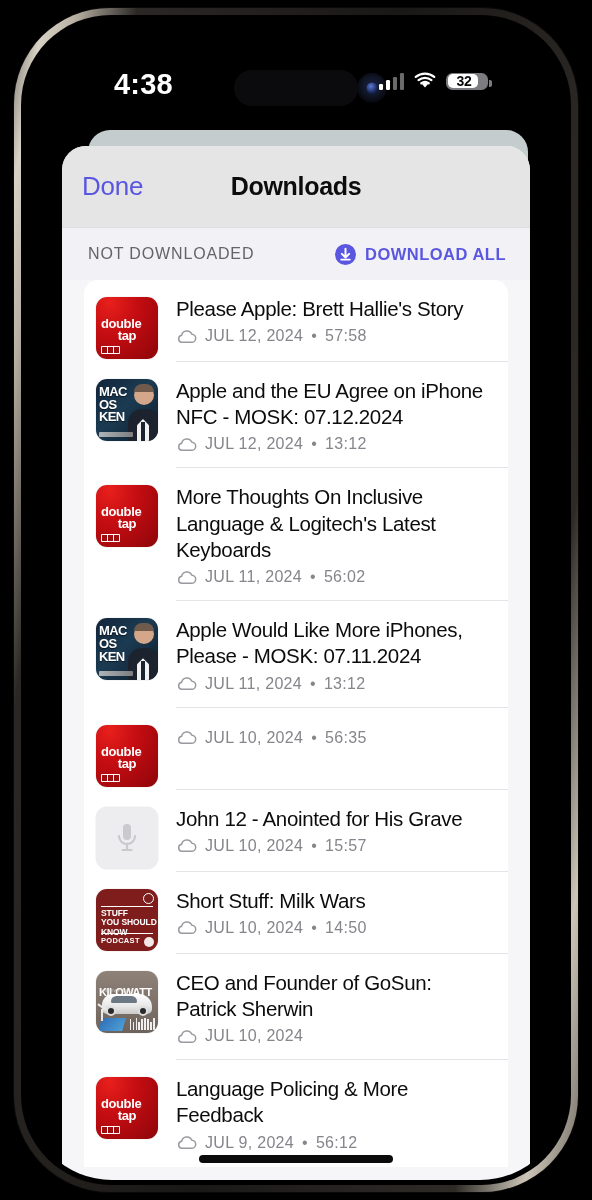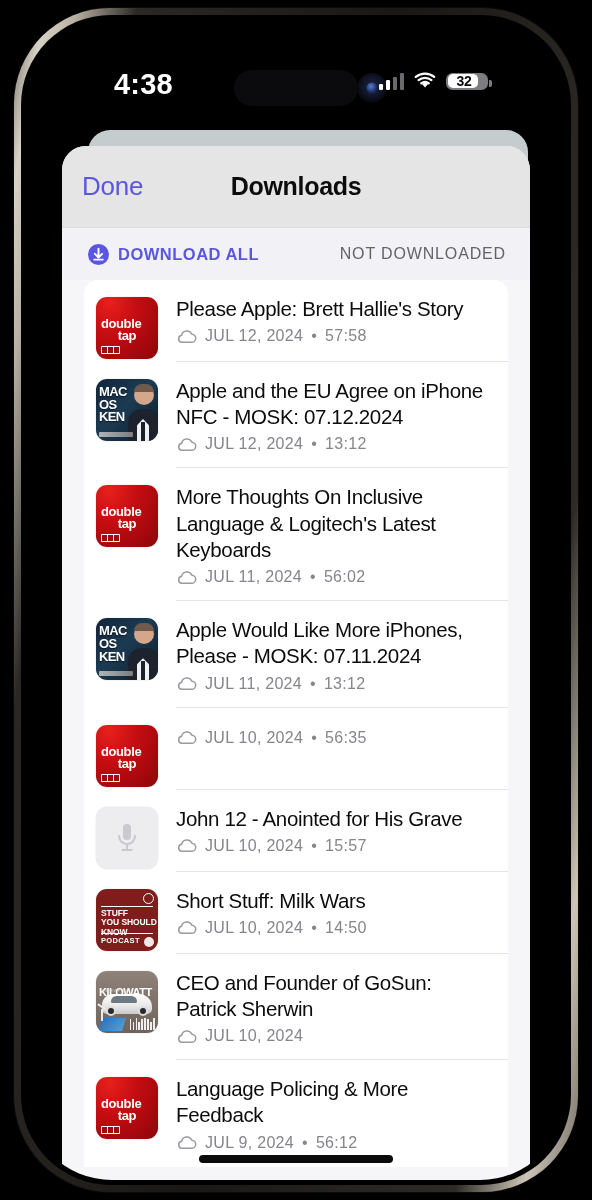--- a/index.html
+++ b/index.html
@@ -299,31 +299,31 @@
       <div id="sheet-behind"></div>
 
       <div id="sheet">
 
         <div id="nav-bar">
           <span id="done-button">Done</span>
           <span id="nav-title">Downloads</span>
         </div>
 
         <div id="section-header">
+          <span id="section-label">NOT DOWNLOADED</span>
           <span id="download-all">
             <span id="download-all-icon">
               <svg width="21" height="21" viewBox="0 0 21 21">
                 <circle cx="10.5" cy="10.5" r="10.5" fill="#5B56E0"></circle>
                 <path d="M10.5 4.7v8.4M6.9 9.9l3.6 3.6 3.6-3.6" stroke="#fff" stroke-width="2" fill="none" stroke-linecap="round" stroke-linejoin="round"></path>
                 <path d="M6.2 15.6h8.6" stroke="#fff" stroke-width="1.9" stroke-linecap="round"></path>
               </svg>
             </span>
             <span id="download-all-label">DOWNLOAD ALL</span>
           </span>
-          <span id="section-label">NOT DOWNLOADED</span>
         </div>
 
         <div id="episode-list">
             <div class="episode-row">
               <div class="art art-doubletap">
                 <div class="dt-line1">double</div>
                 <div class="dt-line2">tap</div>
                 <div class="dt-badge">
                   <i></i>
                   <i></i>

